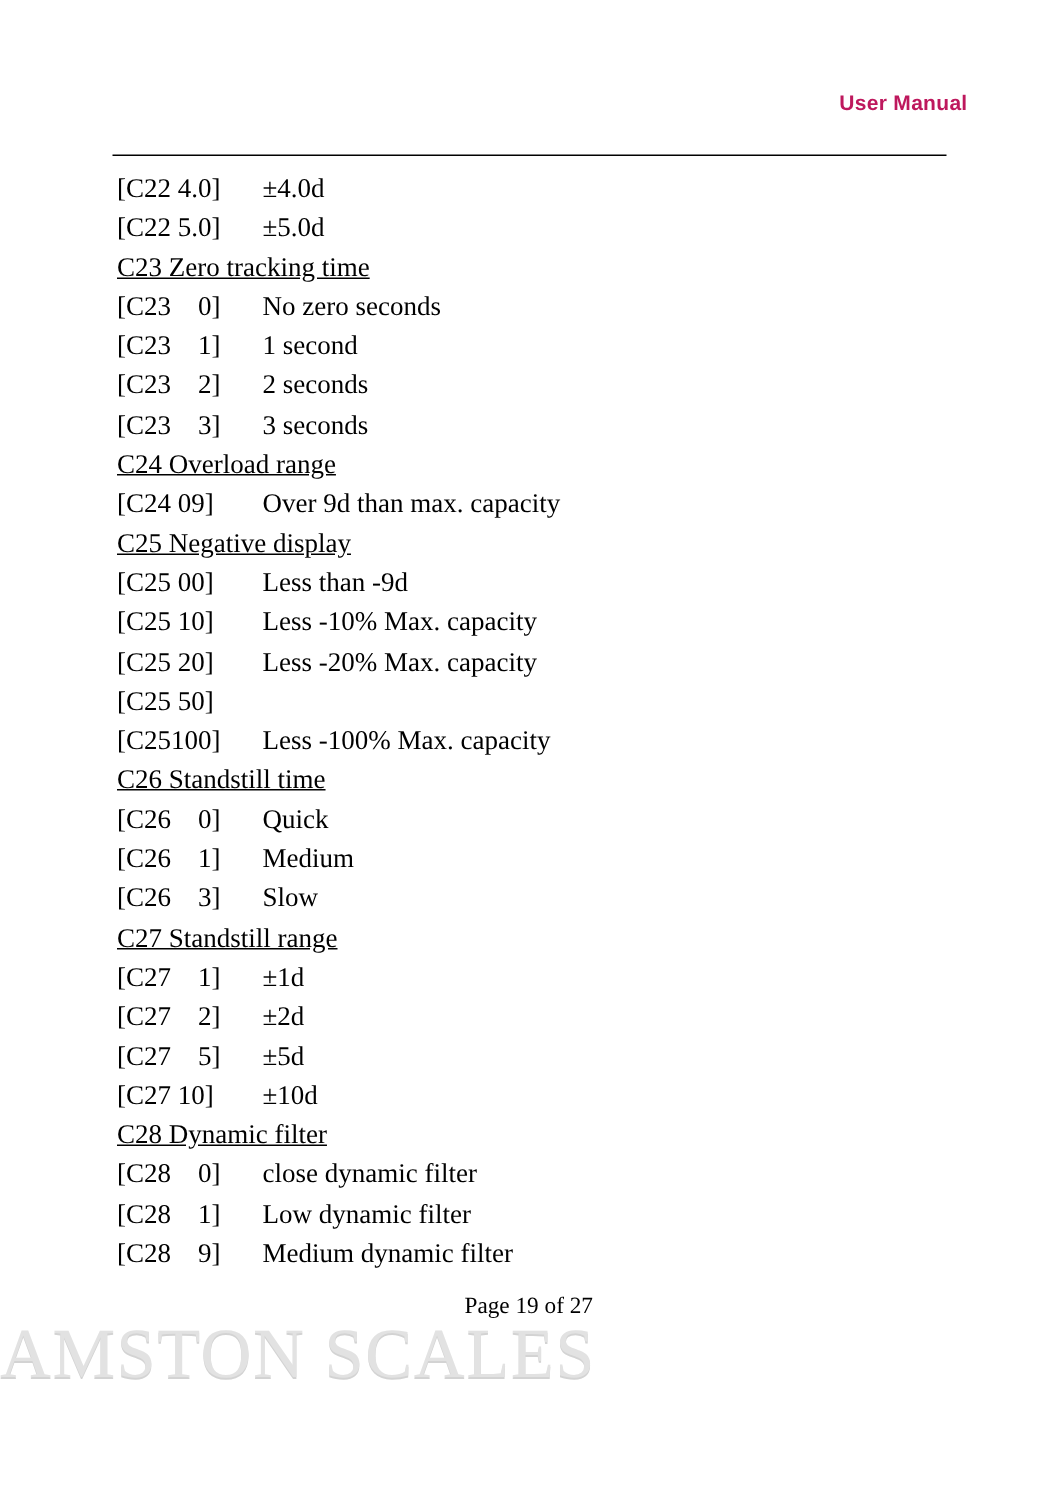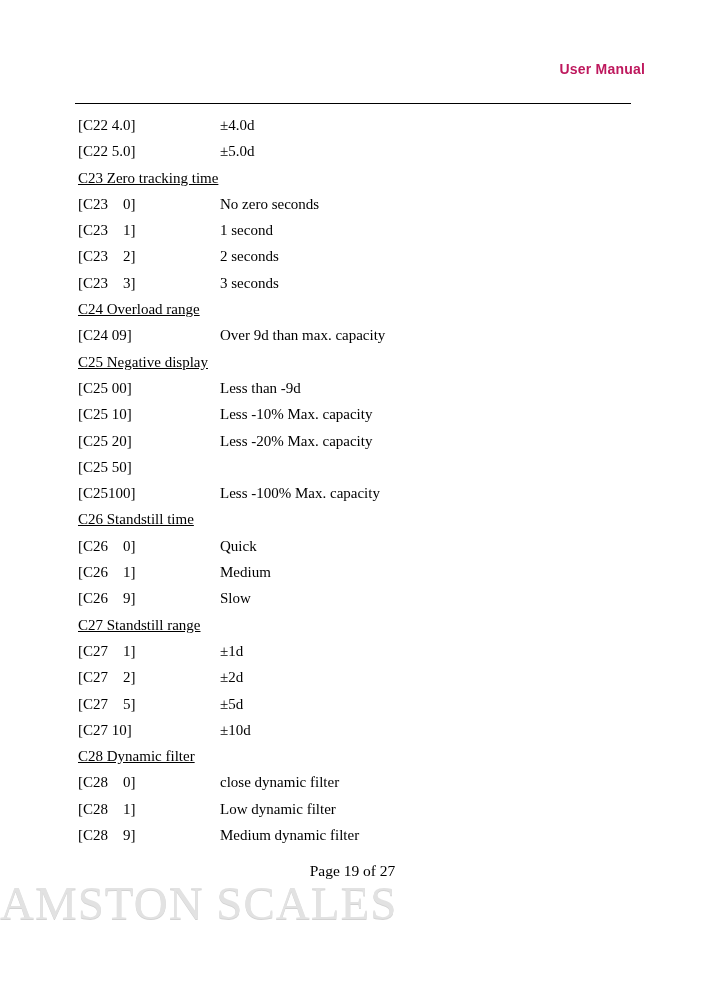--- a/index.html
+++ b/index.html
@@ -45,24 +45,23 @@
   }
   .content {
     position: absolute;
     top: 112px;
     left: 78px;
     width: 560px;
   }
   .line {
     display: flex;
     align-items: flex-end;
-    font-size: 15px;
+    font-size: 18px;
     line-height: 26.3px;
     white-space: pre;
-    gap: 45px;
   }
   .line .code {
     display: inline-block;
     width: 97px;
     flex: 0 0 97px;
   }
   .line .desc {
     display: inline-block;
   }
   .line.heading .code {
@@ -116,21 +115,21 @@
       <div class="line"><span class="code">[C24 09]</span><span class="desc">Over 9d than max. capacity</span></div>
       <div class="line heading"><span class="code">C25 Negative display</span></div>
       <div class="line"><span class="code">[C25 00]</span><span class="desc">Less than -9d</span></div>
       <div class="line"><span class="code">[C25 10]</span><span class="desc">Less -10% Max. capacity</span></div>
       <div class="line"><span class="code">[C25 20]</span><span class="desc">Less -20% Max. capacity</span></div>
       <div class="line"><span class="code">[C25 50]</span></div>
       <div class="line"><span class="code">[C25100]</span><span class="desc">Less -100% Max. capacity</span></div>
       <div class="line heading"><span class="code">C26 Standstill time</span></div>
       <div class="line"><span class="code">[C26    0]</span><span class="desc">Quick</span></div>
       <div class="line"><span class="code">[C26    1]</span><span class="desc">Medium</span></div>
-      <div class="line"><span class="code">[C26    9]</span><span class="desc">Slow</span></div>
+      <div class="line"><span class="code">[C26    3]</span><span class="desc">Slow</span></div>
       <div class="line heading"><span class="code">C27 Standstill range</span></div>
       <div class="line"><span class="code">[C27    1]</span><span class="desc">±1d</span></div>
       <div class="line"><span class="code">[C27    2]</span><span class="desc">±2d</span></div>
       <div class="line"><span class="code">[C27    5]</span><span class="desc">±5d</span></div>
       <div class="line"><span class="code">[C27 10]</span><span class="desc">±10d</span></div>
       <div class="line heading"><span class="code">C28 Dynamic filter</span></div>
       <div class="line"><span class="code">[C28    0]</span><span class="desc">close dynamic filter</span></div>
       <div class="line"><span class="code">[C28    1]</span><span class="desc">Low dynamic filter</span></div>
       <div class="line"><span class="code">[C28    9]</span><span class="desc">Medium dynamic filter</span></div>
     </div>

